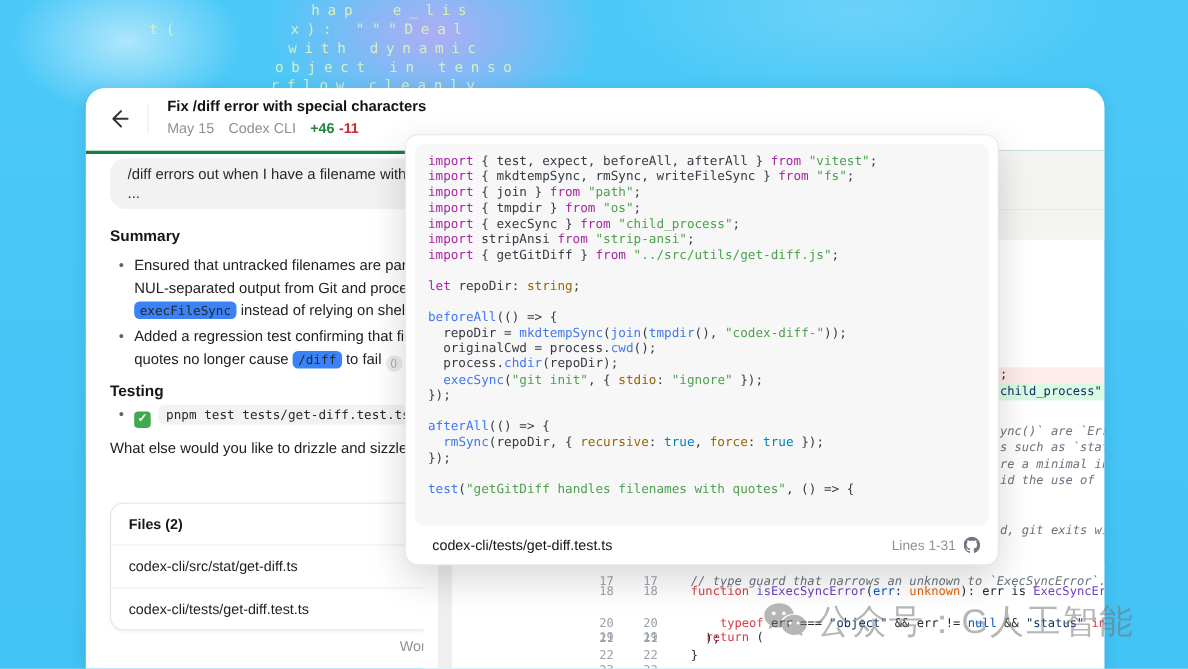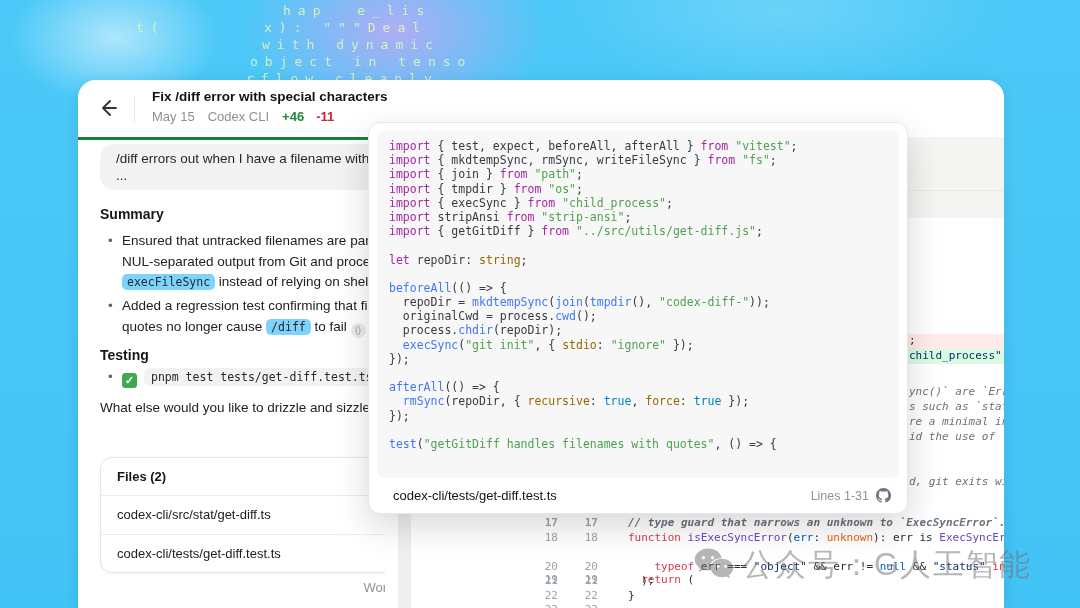--- a/index.html
+++ b/index.html
@@ -23,21 +23,21 @@
   #hdr-div{position:absolute;left:56px;top:15px;width:1px;height:27px;background:#ececec}
   #title{position:absolute;left:74px;top:9px;font-size:13.5px;font-weight:700;color:#121314}
   #meta{position:absolute;left:74px;top:29px;font-size:13px;color:#8d9096;display:flex;gap:13px}
   .add{color:#1f883d;font-weight:600}.del{color:#d1242f;font-weight:600}
   
   #quote{position:absolute;left:22px;top:64px;width:300px;height:46px;background:#f2f2f2;border-radius:14px;
          padding:7px 16px;box-sizing:border-box;font-size:13.5px;color:#26282b;line-height:16.5px}
   .h2{position:absolute;left:22px;font-size:14px;font-weight:700;color:#151617}
   .brow{position:absolute;white-space:nowrap;font-size:13.5px;color:#202124;line-height:17px}
   .dot{display:inline-block;width:14px;color:#5f6368}
-  .chip{background:#7dd3fc;border-radius:5px;padding:1px 5px;font-family:"DejaVu Sans Mono",monospace;
+  .chip{background:#3b82f6;border-radius:5px;padding:1px 5px;font-family:"DejaVu Sans Mono",monospace;
         font-size:11.5px;color:#24292f}
   .pill{background:#f2f2f2;border-radius:6px;padding:2px 7px;font-family:"DejaVu Sans Mono",monospace;
         font-size:11.5px;color:#24292f}
   .circle{display:inline-block;min-width:11px;height:15px;background:#ebebeb;border-radius:8px;color:#9a9a9a;
           font-size:9px;line-height:15px;text-align:center;padding:0 2px;vertical-align:-2px}
   .check{display:inline-block;width:15px;height:15px;background:#3fa94d;border-radius:3.5px;color:#fff;
          font-size:11px;line-height:15px;text-align:center;font-weight:bold;margin-right:7px;vertical-align:-3px}
   #question{position:absolute;left:22px;top:320px;font-size:13.5px;color:#202124;white-space:nowrap}
   
   #files{position:absolute;left:22px;top:377px;width:381px;height:116px;border:1px solid #e6e6e6;
@@ -103,21 +103,21 @@
     <div id="back">
       <svg width="24" height="24" viewBox="0 0 24 24">
         <path d="M13 5 L6 12 L13 19 M6 12 H19" stroke="#333" stroke-width="1.8" fill="none" stroke-linecap="round" stroke-linejoin="round"></path>
         </svg>
     </div>
     <div id="hdr-div"></div>
     <div id="title">Fix /diff error with special characters</div>
     <div id="meta">
       <span>May 15</span>
       <span>Codex CLI</span>
-      <span style="display:flex;gap:12px">
+      <span style="display:flex;gap:4px">
         <span class="add">+46</span>
         <span class="del">-11</span>
       </span>
     </div>
   </div>
 
   <div id="quote">
     <div style="white-space:nowrap;overflow:hidden">/diff errors out when I have a filename with s</div>
     <div>...</div>
   </div>
@@ -159,21 +159,21 @@
       <div class="sl" style="top: 182px;"><span class="tok-c">s such as `stat</span></div>
       <div class="sl" style="top: 197px;"><span class="tok-c">re a minimal in</span></div>
       <div class="sl" style="top: 212px;"><span class="tok-c">id the use of `</span></div>
       <div class="sl" style="top: 257px;"><span class="tok-c">d, git exits wi</span></div>
       <div class="sl" style="top: 302px;"><span class="tok-c">in the diff out</span></div>
     </div>
 
   <div id="bdiff">
     <div id="resizer"></div>
     <div id="drows">
-        <div class="drow" style="top: 4px; font-weight: bold;">
+        <div class="drow" style="top: 10px;">
           <span class="no">17</span>
           <span class="nn">17</span>
           <div class="dcode"><span class="tok-c">// type guard that narrows an unknown to `ExecSyncError`.</span></div>
         </div>
         <div class="drow" style="top: 18.5px;">
           <span class="no">18</span>
           <span class="nn">18</span>
           <div class="dcode"><span class="tok-kr">function</span><span class="tok-p2"> </span><span class="tok-en">isExecSyncError</span><span class="tok-p2">(</span><span class="tok-vb">err</span><span class="tok-p2">: </span><span class="tok-to">unknown</span><span class="tok-p2">): err is </span><span class="tok-en">ExecSyncError</span></div>
         </div>
         <div class="drow" style="top: 49px; margin-top: 12px;">

